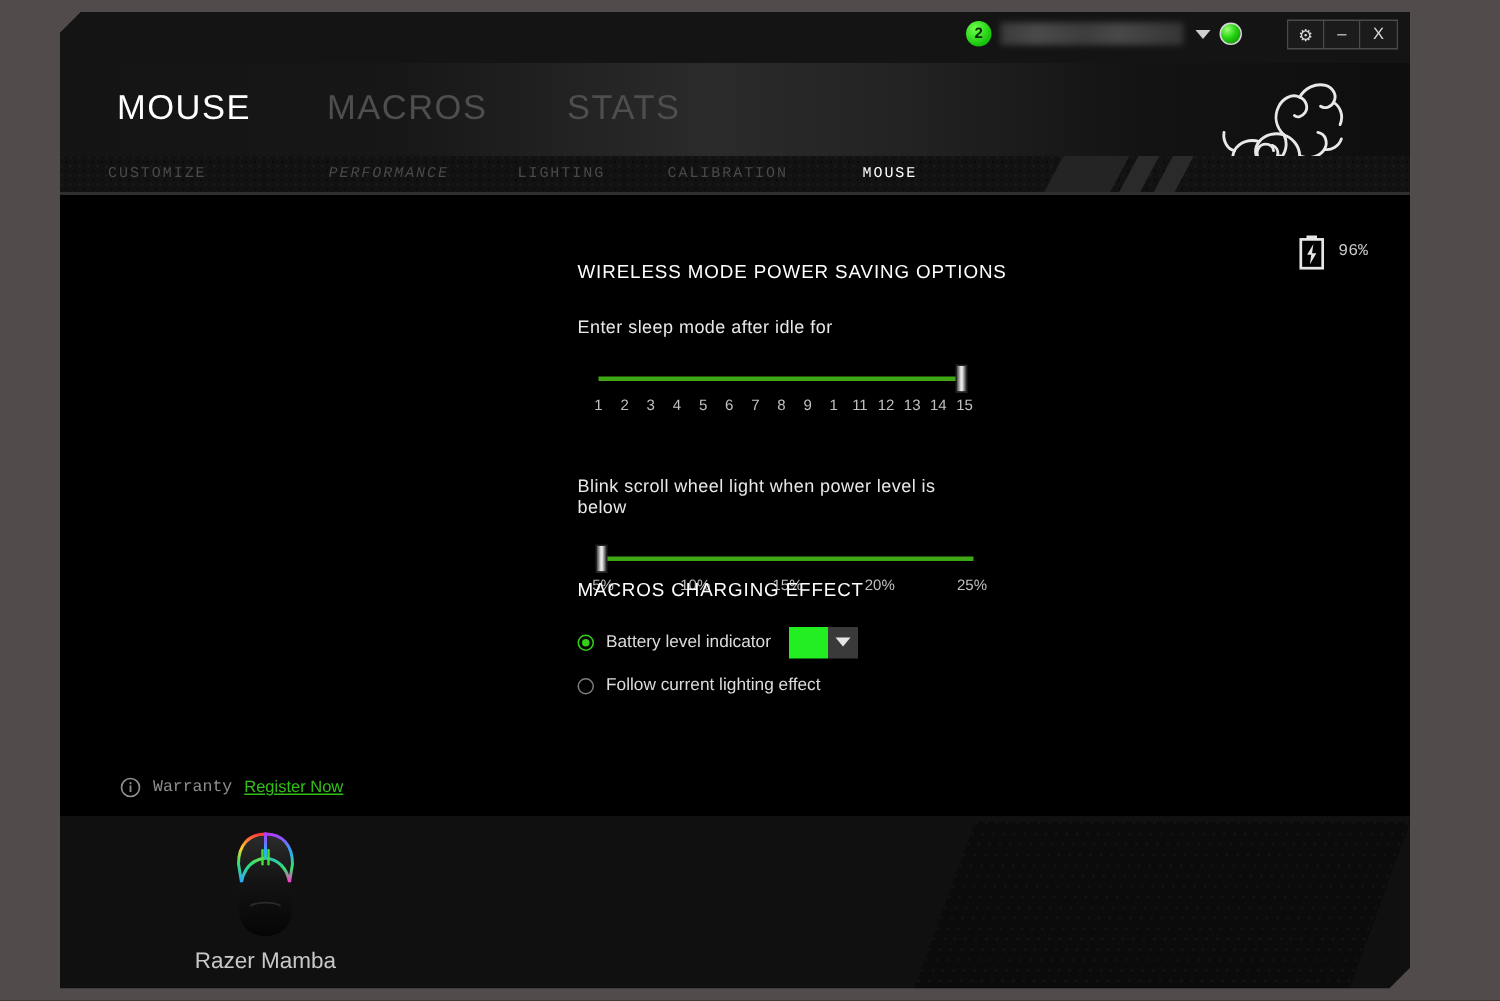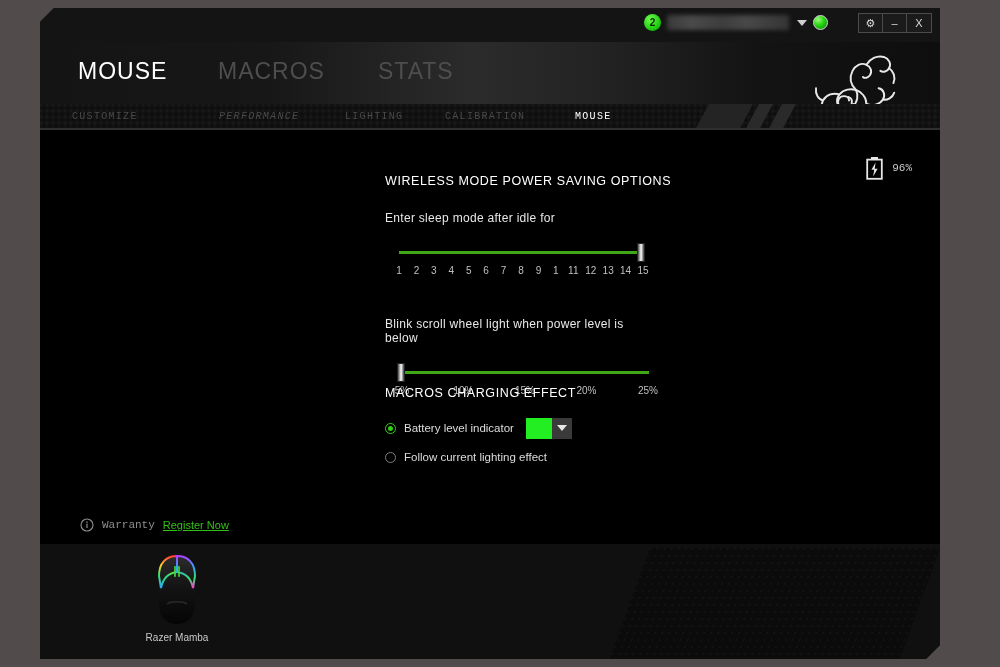--- a/index.html
+++ b/index.html
@@ -227,21 +227,21 @@
     background-color: #0b0b0b;
     background-image:
       radial-gradient(circle at 1px 1px, rgba(255,255,255,0.04) 0.7px, transparent 1px);
     background-size: 7px 7px;
     transform: skewX(-20deg); transform-origin: top left;
   }
   #device-item { position: absolute; left: 72px; top: 10px; width: 130px; }
   #mouse-thumb { width: 56px; height: 72px; margin: 0 auto; display: block; }
   #device-name {
     margin-top: 6px; text-align: center;
-    color: #c8c8c8; font-size: 10px;
+    color: #c8c8c8; font-size: 15px;
     font-family: "Liberation Sans", sans-serif;
   }
 </style>
 </head>
 <body>
 
 <div id="app-window">
 
   <div id="titlebar" class="hex">
     <div id="account-area">

